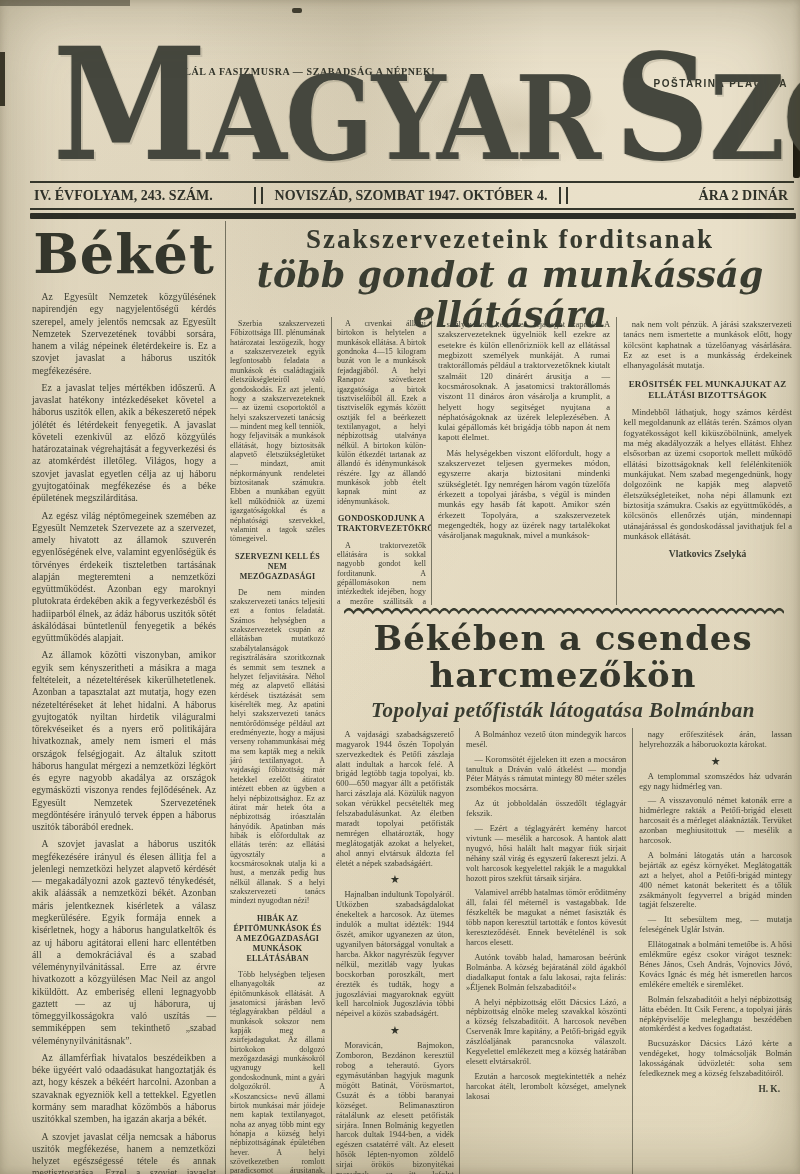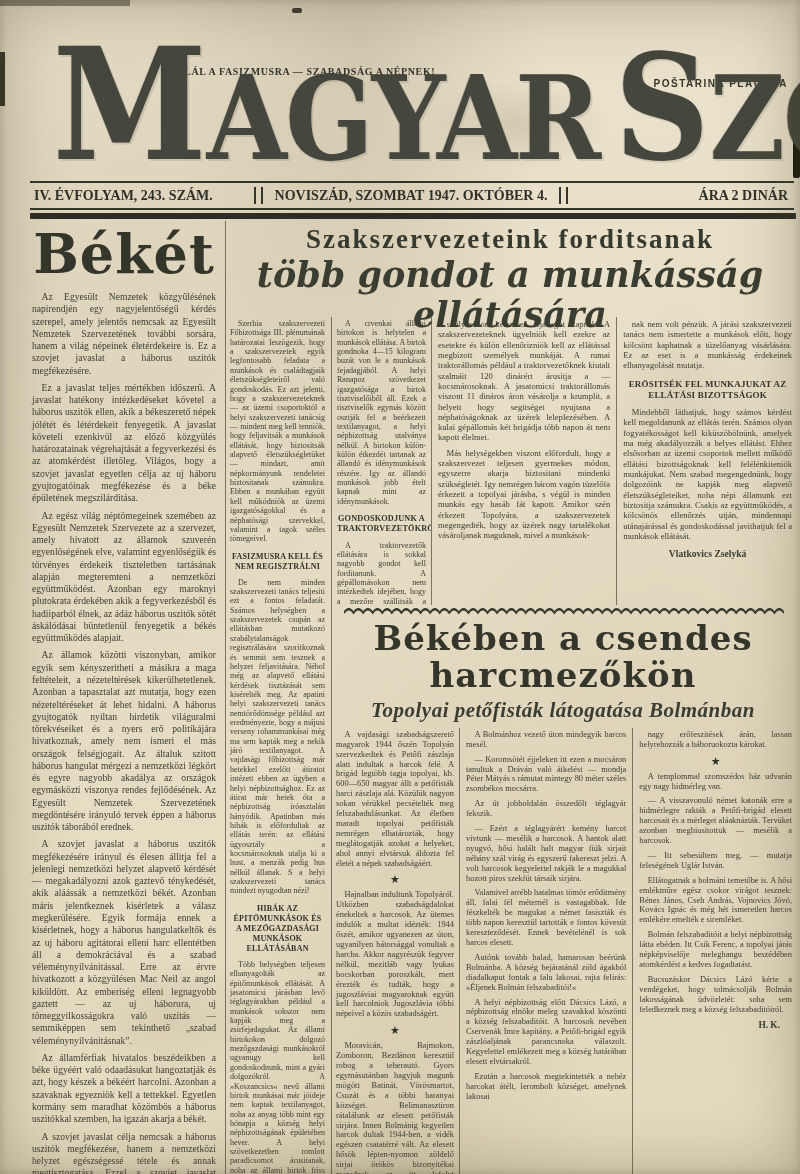--- a/index.html
+++ b/index.html
@@ -144,21 +144,21 @@
 
       <div class="art1-head">
         <div class="a1h1">Szakszervezeteink forditsanak</div>
         <div class="a1h2">több gondot a munkásság ellátására</div>
       </div>
 
       <div class="main-body">
 
         <div class="c1 vline-r">
           <p>Szerbia szakszervezeti Főbizottsága III. plénumának határozatai leszögezik, hogy a szakszervezetek egyik legfontosabb feladata a munkások és családtagjaik életszükségleteiről való gondoskodás. Ez azt jelenti, hogy a szakszervezeteknek — az üzemi csoportoktól a helyi szakszervezeti tanácsig — mindent meg kell tenniök, hogy feljavitsák a munkások ellátását, hogy biztositsák alapvető életszükségletüket — mindazt, amit népkormányunk rendeletei biztositanak számukra. Ebben a munkában együtt kell működniök az üzemi igazgatóságokkal és a néphatósági szervekkel, valamint a tagok széles tömegeivel.</p>
-          <div class="subhead">FASIZMUSRA KELL ÉS NEM REGISZTRÁLNI</div>
+          <div class="subhead">SZERVEZNI KELL ÉS NEM MEZŐGAZDASÁGI</div>
           <p>De nem minden szakszervezeti tanács teljesiti ezt a fontos feladatát. Számos helységben a szakszervezetek csupán az ellátásban mutatkozó szabálytalanságok regisztrálására szoritkoznak és semmit sem tesznek a helyzet feljavitására. Néhol még az alapvető ellátási kérdések tisztázását sem kisérelték meg. Az apatini helyi szakszervezeti tanács nemtörődömsége például azt eredményezte, hogy a májusi verseny rohammunkásai még ma sem kapták meg a nekik járó textilanyagot. A vajdasági főbizottság már hetekkel ezelőtt átiratot intézett ebben az ügyben a helyi népbizottsághoz. Ez az átirat már hetek óta a népbizottság iróasztalán hányódik. Apatinban más hibák is előfordultak az ellátás terén: az ellátási ügyosztály a kocsmárosoknak utalja ki a hust, a menzák pedig hus nélkül állanak. S a helyi szakszervezeti tanács mindezt nyugodtan nézi!</p>
           <div class="subhead">HIBÁK AZ ÉPITŐMUNKÁSOK ÉS A MEZŐGAZDASÁGI MUNKÁSOK ELLÁTÁSÁBAN</div>
           <p>Több helységben teljesen elhanyagolták az épitőmunkások ellátását. A jasatomicsi járásban levő téglagyárakban például a munkások sokszor nem kapják meg a zsirfejadagukat. Az állami birtokokon dolgozó mezőgazdasági munkásokról ugyanugy kell gondoskodnunk, mint a gyári dolgozókról. A »Koszancsics« nevű állami birtok munkásai már jóideje nem kaptak textilanyagot, noha az anyag több mint egy hónapja a község helyi népbizottságának épületében hever. A helyi szövetkezetben romlott paradicsomot árusitanak, noha az állami birtok friss paradicsomot biztosithatna munkásainak. A járási szakszervezeti tanács mindezt elhallgatja jelentéseiben.</p>
         </div>
 
         <div class="right-region">
 
           <div class="art1-cols">
             <div class="a1c2 vline-r">
               <p>A crvenkai állami birtokon is helytelen a munkások ellátása. A birtok gondnoka 4—15 kilogram buzát von le a munkások fejadagjából. A helyi Ranapoz szövetkezet igazgatósága a birtok tisztviselőiből áll. Ezek a tisztviselők egymás között osztják fel a beérkezett textilanyagot, a helyi népbizottság utalványa nélkül. A birtokon külön-külön étkezdét tartanak az állandó és idénymunkások részére. Igy az állandó munkások jobb ételt kapnak mint az idénymunkások.</p>
@@ -202,20 +202,21 @@
               <p>Valamivel arrébb hatalmas tömör erőditmény áll, falai fél méternél is vastagabbak. Ide fészkelték be magukat a német fasiszták és több napon keresztül tartották e fontos kövesút kereszteződését. Ennek bevételénél is sok harcos elesett.</p>
               <p>Autónk tovább halad, hamarosan beérünk Bolmánba. A község bejáratánál zöld ágakból diadalkaput fontak a falu lakosai, rajta felirás: »Éljenek Bolmán felszabaditói!«</p>
               <p>A helyi népbizottság előtt Dácsics Lázó, a népbizottság elnöke meleg szavakkal köszönti a község felszabaditóit. A harcosok nevében Cservenák Imre kapitány, a Petőfi-brigád egyik zászlóaljának parancsnoka válaszolt. Kegyelettel emlékezett meg a község határában elesett elvtársakról.</p>
               <p>Ezután a harcosok megtekintették a nehéz harcokat átélt, lerombolt községet, amelynek lakosai</p>
             </div>
             <div class="b3">
               <p>nagy erőfeszitések árán, lassan helyrehozzák a háboruokozta károkat.</p>
               <div class="star-sep">★</div>
               <p>A templommal szomszédos ház udvarán egy nagy hidmérleg van.</p>
               <p>— A visszavonuló német katonák erre a hidmérlegre rakták a Petőfi-brigád elesett harcosait és a mérleget aláaknázták. Tervüket azonban meghiusitottuk — mesélik a harcosok.</p>
+              <p>A bolmáni látogatás után a harcosok bejárták az egész környéket. Meglátogatták azt a helyet, ahol a Petőfi-brigád mintegy 400 német katonát bekeritett és a tőlük zsákmányolt fegyverrel a brigád minden tagját felszerelte.</p>
               <p>— Itt sebesültem meg, — mutatja feleségének Uglár István.</p>
               <p>Ellátogatnak a bolmáni temetőbe is. A hősi emlékműre egész csokor virágot tesznek: Bénes János, Cseh András, Vojnovics Jóvó, Kovács Ignác és még hét ismeretlen harcos emlékére emelték e siremléket.</p>
               <p>Bolmán felszabaditóit a helyi népbizottság látta ebéden. Itt Csik Ferenc, a topolyai járás népképviselője meleghangu beszédében atomkérdést a kedves fogadtatást.</p>
               <p>Bucsuzáskor Dácsics Lázó kérte a vendégeket, hogy tolmácsolják Bolmán lakosságának üdvözletét: soha sem feledkeznek meg a község felszabaditóiról.</p>
               <div class="byline-hk">H. K.</div>
             </div>
           </div>
 
         </div>
       </div>

